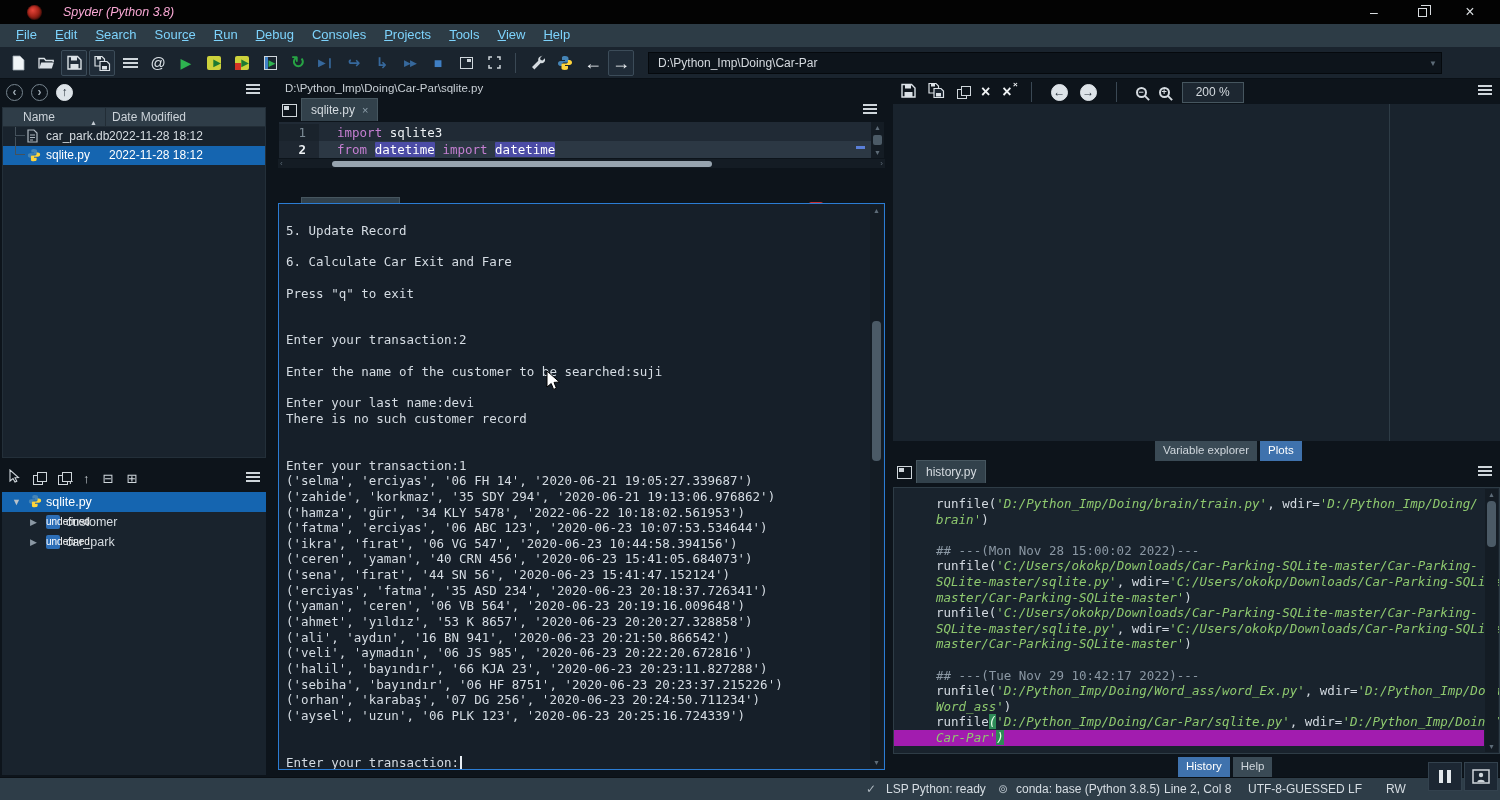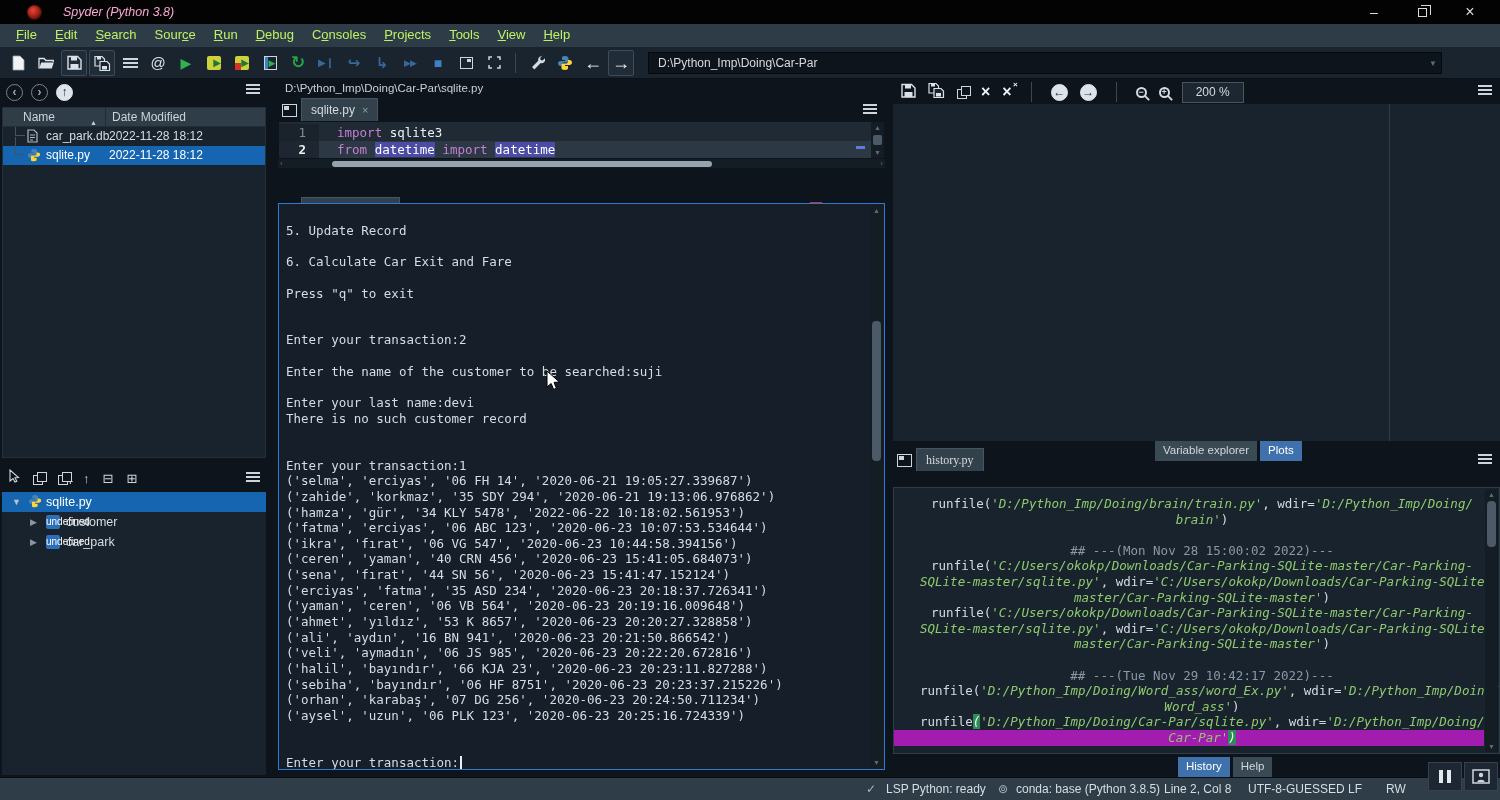--- a/index.html
+++ b/index.html
@@ -13,21 +13,21 @@
     background:radial-gradient(circle at 38% 35%, #e8453a 0%, #a32318 45%, #47100a 80%, #2a0804 100%);
     box-shadow:inset 0 0 2px #000; }
   .title-text { color:#f9a8d4; font-size:12.5px; margin-left:21px;font-style:italic; }
   .win-controls { position:absolute; right:6px; top:0; height:24px; display:flex; }
   .win-btn { width:48px; height:24px; display:flex; align-items:center; justify-content:center; color:#d8dcdf; font-size:14px; }
   .restore-glyph { width:9px; height:9px; border:1.2px solid #d8dcdf; position:relative; }
   .restore-glyph::before { content:""; position:absolute; left:2px; top:-4px; width:9px; height:9px; border:1.2px solid #d8dcdf; border-left:none; border-bottom:none; }
 
   
   .menubar { position:absolute; left:0; top:24px; width:1500px; height:23px; background:#2d3c46; display:flex; align-items:center; padding-left:7px; }
-  .menu-item { color:#bef264; font-size:13px; padding:0 9px 2px 9px; cursor:default; }
+  .menu-item { color:#7dd3fc; font-size:13px; padding:0 9px 2px 9px; cursor:default; }
   .menu-item u { text-decoration:underline; }
 
   
   .toolbar { position:absolute; left:0; top:47px; width:1500px; height:32px; background:#1a242e; border-bottom:1px solid #0a1016; display:flex; align-items:center; padding-left:4px; }
   .tbtn { width:26px; height:26px; display:flex; align-items:center; justify-content:center; margin:0 1px; position:relative; flex:none; }
   .tbtn.pressed { border:1px solid #3c4c59; background:#202c38; border-radius:2px; }
   .tsep { width:1px; height:20px; background:#3a4854; margin:0 7px; flex:none; }
   .gi { color:#dbe1e6; font-size:15px; line-height:1; }
   .run-glyph { color:#2eb350; font-size:14px; }
   .restart-glyph { color:#27a344; font-size:17px; font-weight:bold; }
@@ -120,21 +120,21 @@
   .zoom-box { border:1px solid #46565f; background:#1d2731; color:#d5dbe0; font-size:12px; height:21px; padding:0 13px; display:flex; align-items:center; }
   .plots-canvas { position:absolute; left:893px; top:104px; width:607px; height:337px; background:#19232d; }
   .pc-line { position:absolute; left:496px; top:0; width:1px; height:337px; background:#2e3c46; }
   .pane-tabs { position:absolute; display:flex; gap:3px; height:20px;padding-left:14px; }
   .pane-tab { background:#3a4a55; color:#d0d7dd; font-size:11.5px; padding:3px 8px 0 8px; }
   .pane-tab.active { background:#3f72ad; color:#fff; }
 
   
   .hist-box { position:absolute; left:893px; top:487px; width:607px; height:267px; background:#19232d; border:1px solid #2e3c46; overflow:hidden; }
   .hist-text { position:absolute; left:0; top:0; right:15px; padding-top:8px; font:12.5px/15.6px "DejaVu Sans Mono","Liberation Mono",monospace; }
-  .hist-line { white-space:pre; height:15.6px; padding-left:26px; color:#d3dae1;text-align:center; }
+  .hist-line { white-space:pre; height:15.6px; padding-left:42px; color:#d3dae1; }
   .hist-line.current { background:#a21caf; }
   .h-p { color:#d3dae1; } 
   .h-s { color:#8fca6f; font-style:italic; }
   .h-c { color:#8b98a4; }
   .h-pm { background:#2e8b57; color:#eaffea; font-style:italic; }
 
   
   .statusbar { position:absolute; left:0; top:777px; width:1500px; height:23px; background:#2e3d48; border-top:1px solid #0a0f14; color:#d6dde3; font-size:12px; }
   .st { position:absolute; top:4px; }
   .sq-btn { position:absolute; width:34px; height:29px; background:#1c2733; border:1px solid #33424e; display:flex; align-items:center; justify-content:center; gap:4px; z-index:5; }
@@ -478,21 +478,21 @@
     <span class="bars ham-right" style="top:5px;"></span>
   </div>
   <div class="plots-canvas">
       <div class="pc-line"></div>
     </div>
   <div class="pane-tabs" style="left:1141px;top:441px;">
       <span class="pane-tab">Variable explorer</span>
       <span class="pane-tab active">Plots</span>
     </div>
 
-  <div class="tabbar" style="left:893px;top:448px;width:607px;font-family:Liberation Serif, serif;">
+  <div class="tabbar" style="left:893px;top:460px;width:607px;">
     <span class="browse"></span>
     <span class="tab">
         <span>history.py</span>
       </span>
     <span class="bars" style="position:absolute;right:8px;top:6px;"></span>
   </div>
   <div class="hist-box">
     <div class="hist-text">
         <div class="hist-line"><span class="h-p">runfile(</span><span class="h-s">'D:/Python_Imp/Doing/brain/train.py'</span><span class="h-p">, wdir=</span><span class="h-s">'D:/Python_Imp/Doing/</span></div>
         <div class="hist-line"><span class="h-s">brain'</span><span class="h-p">)</span></div>

